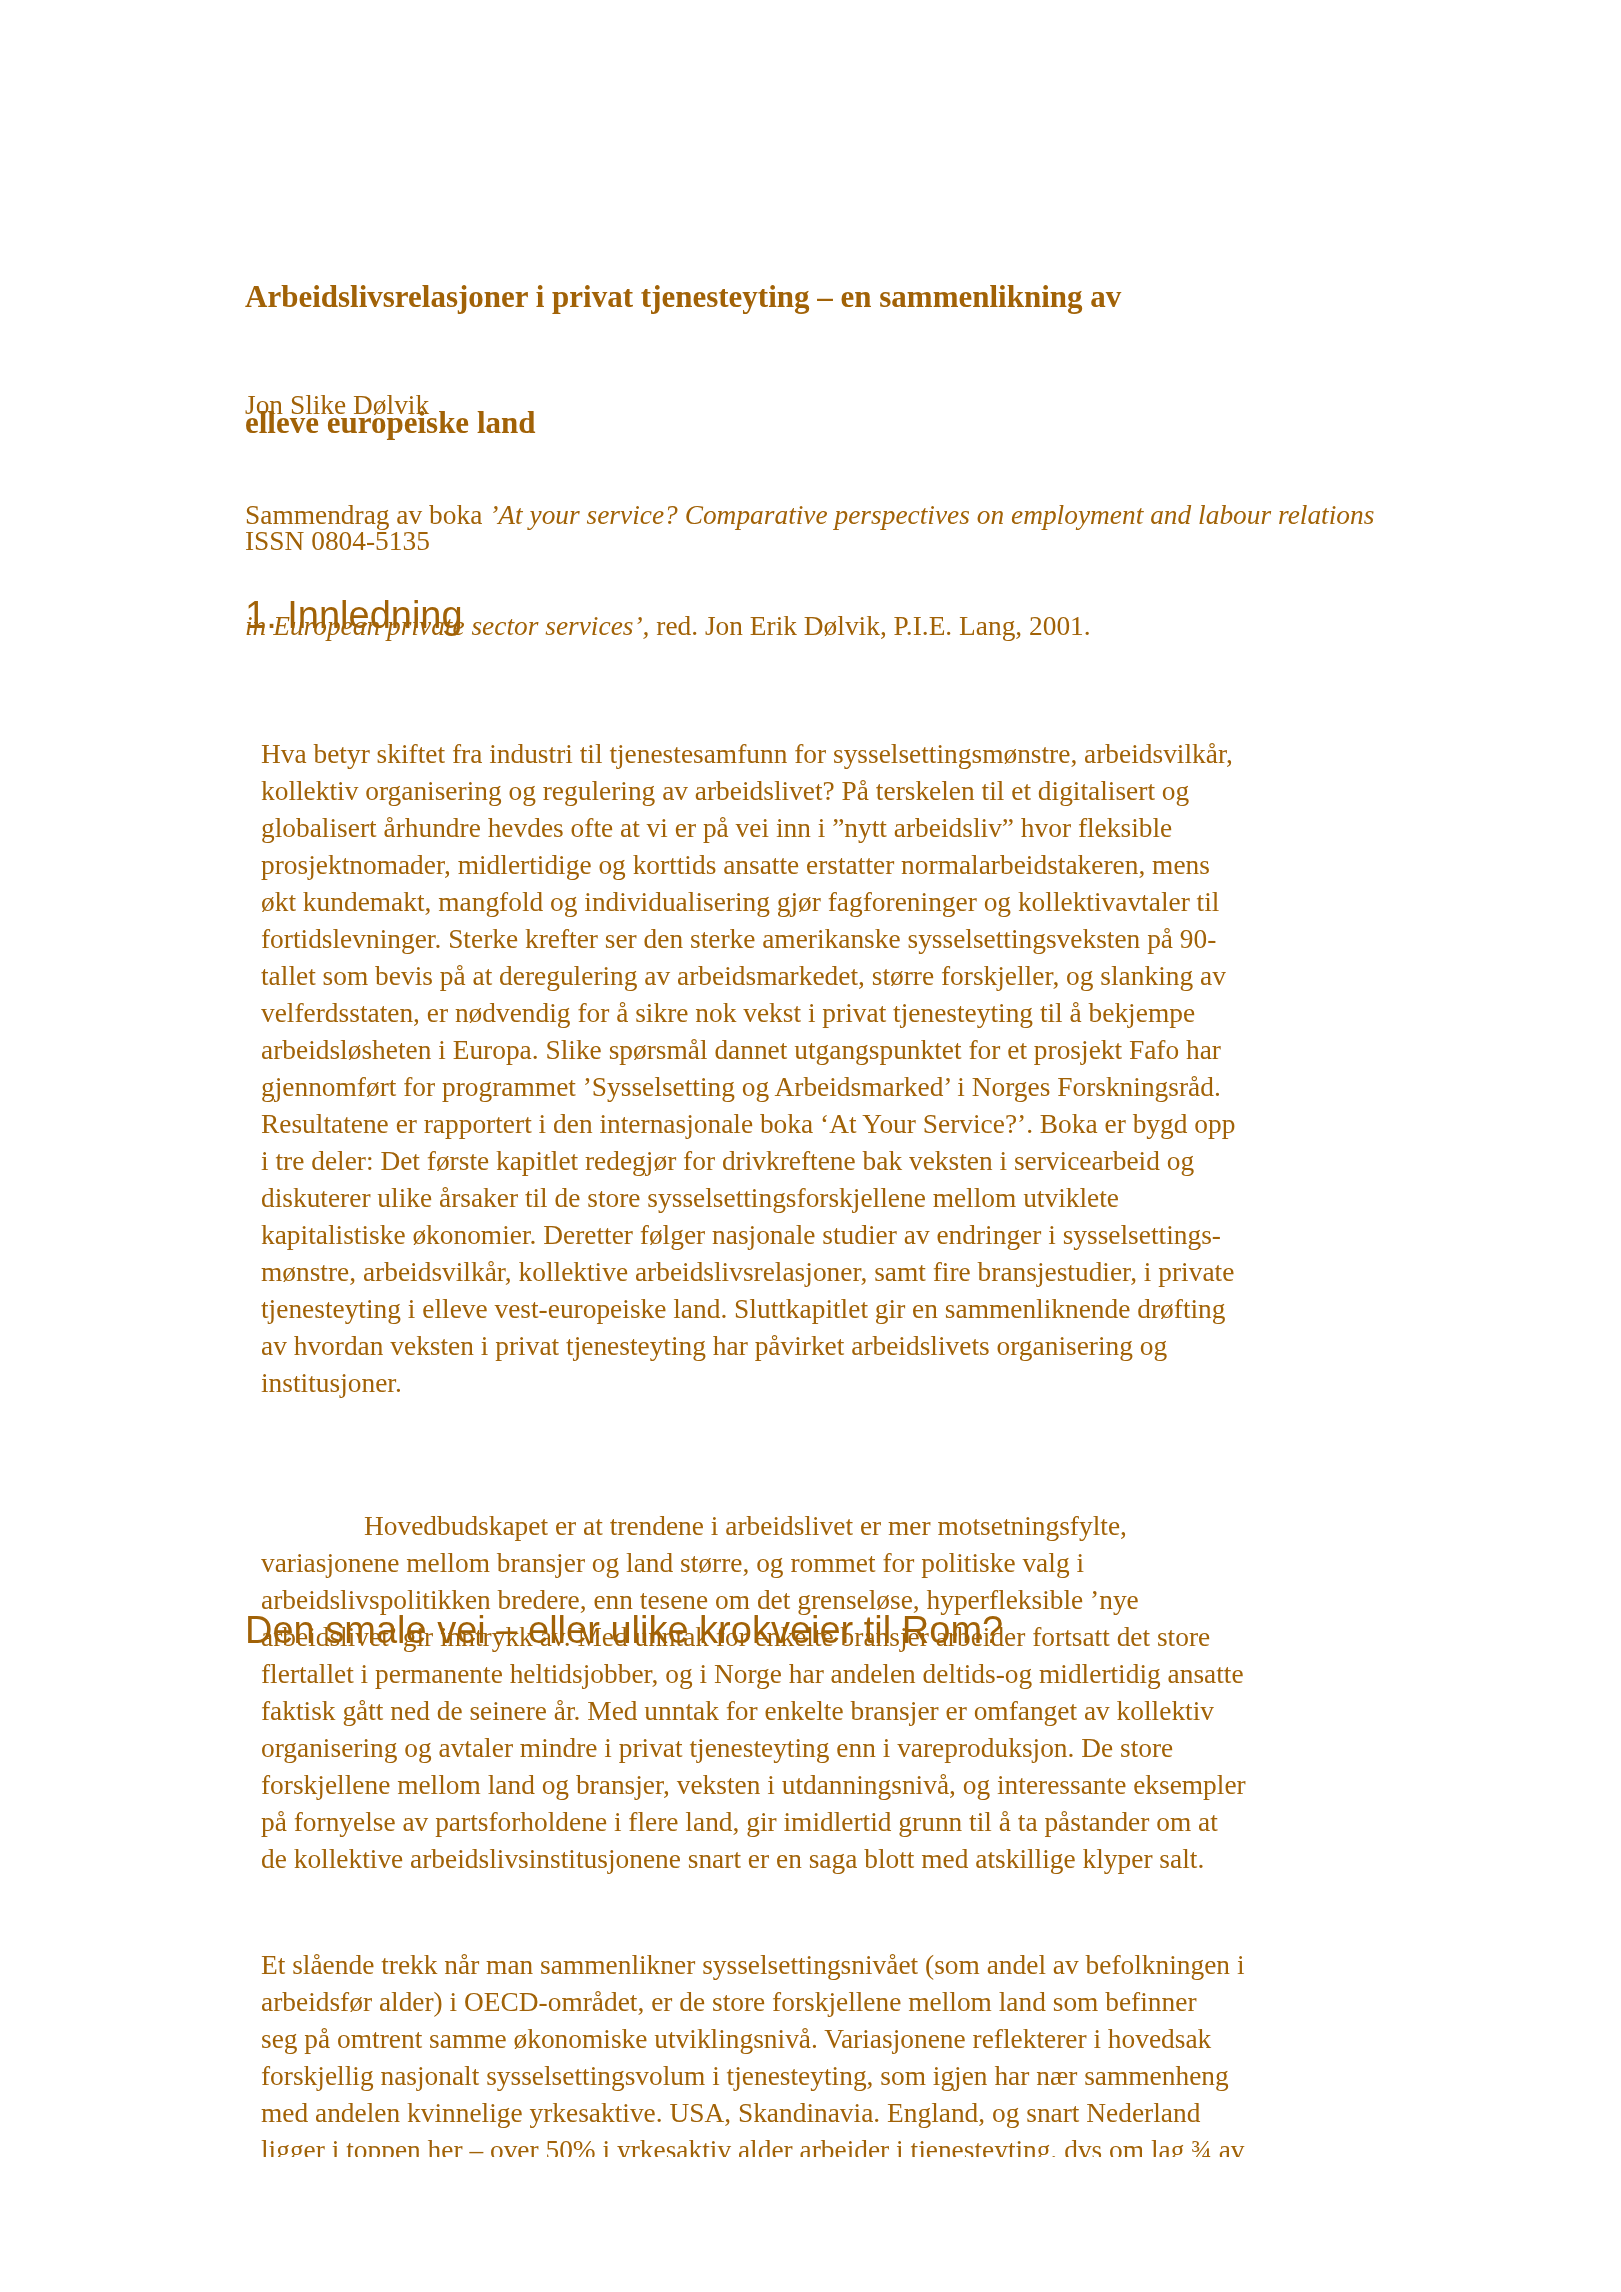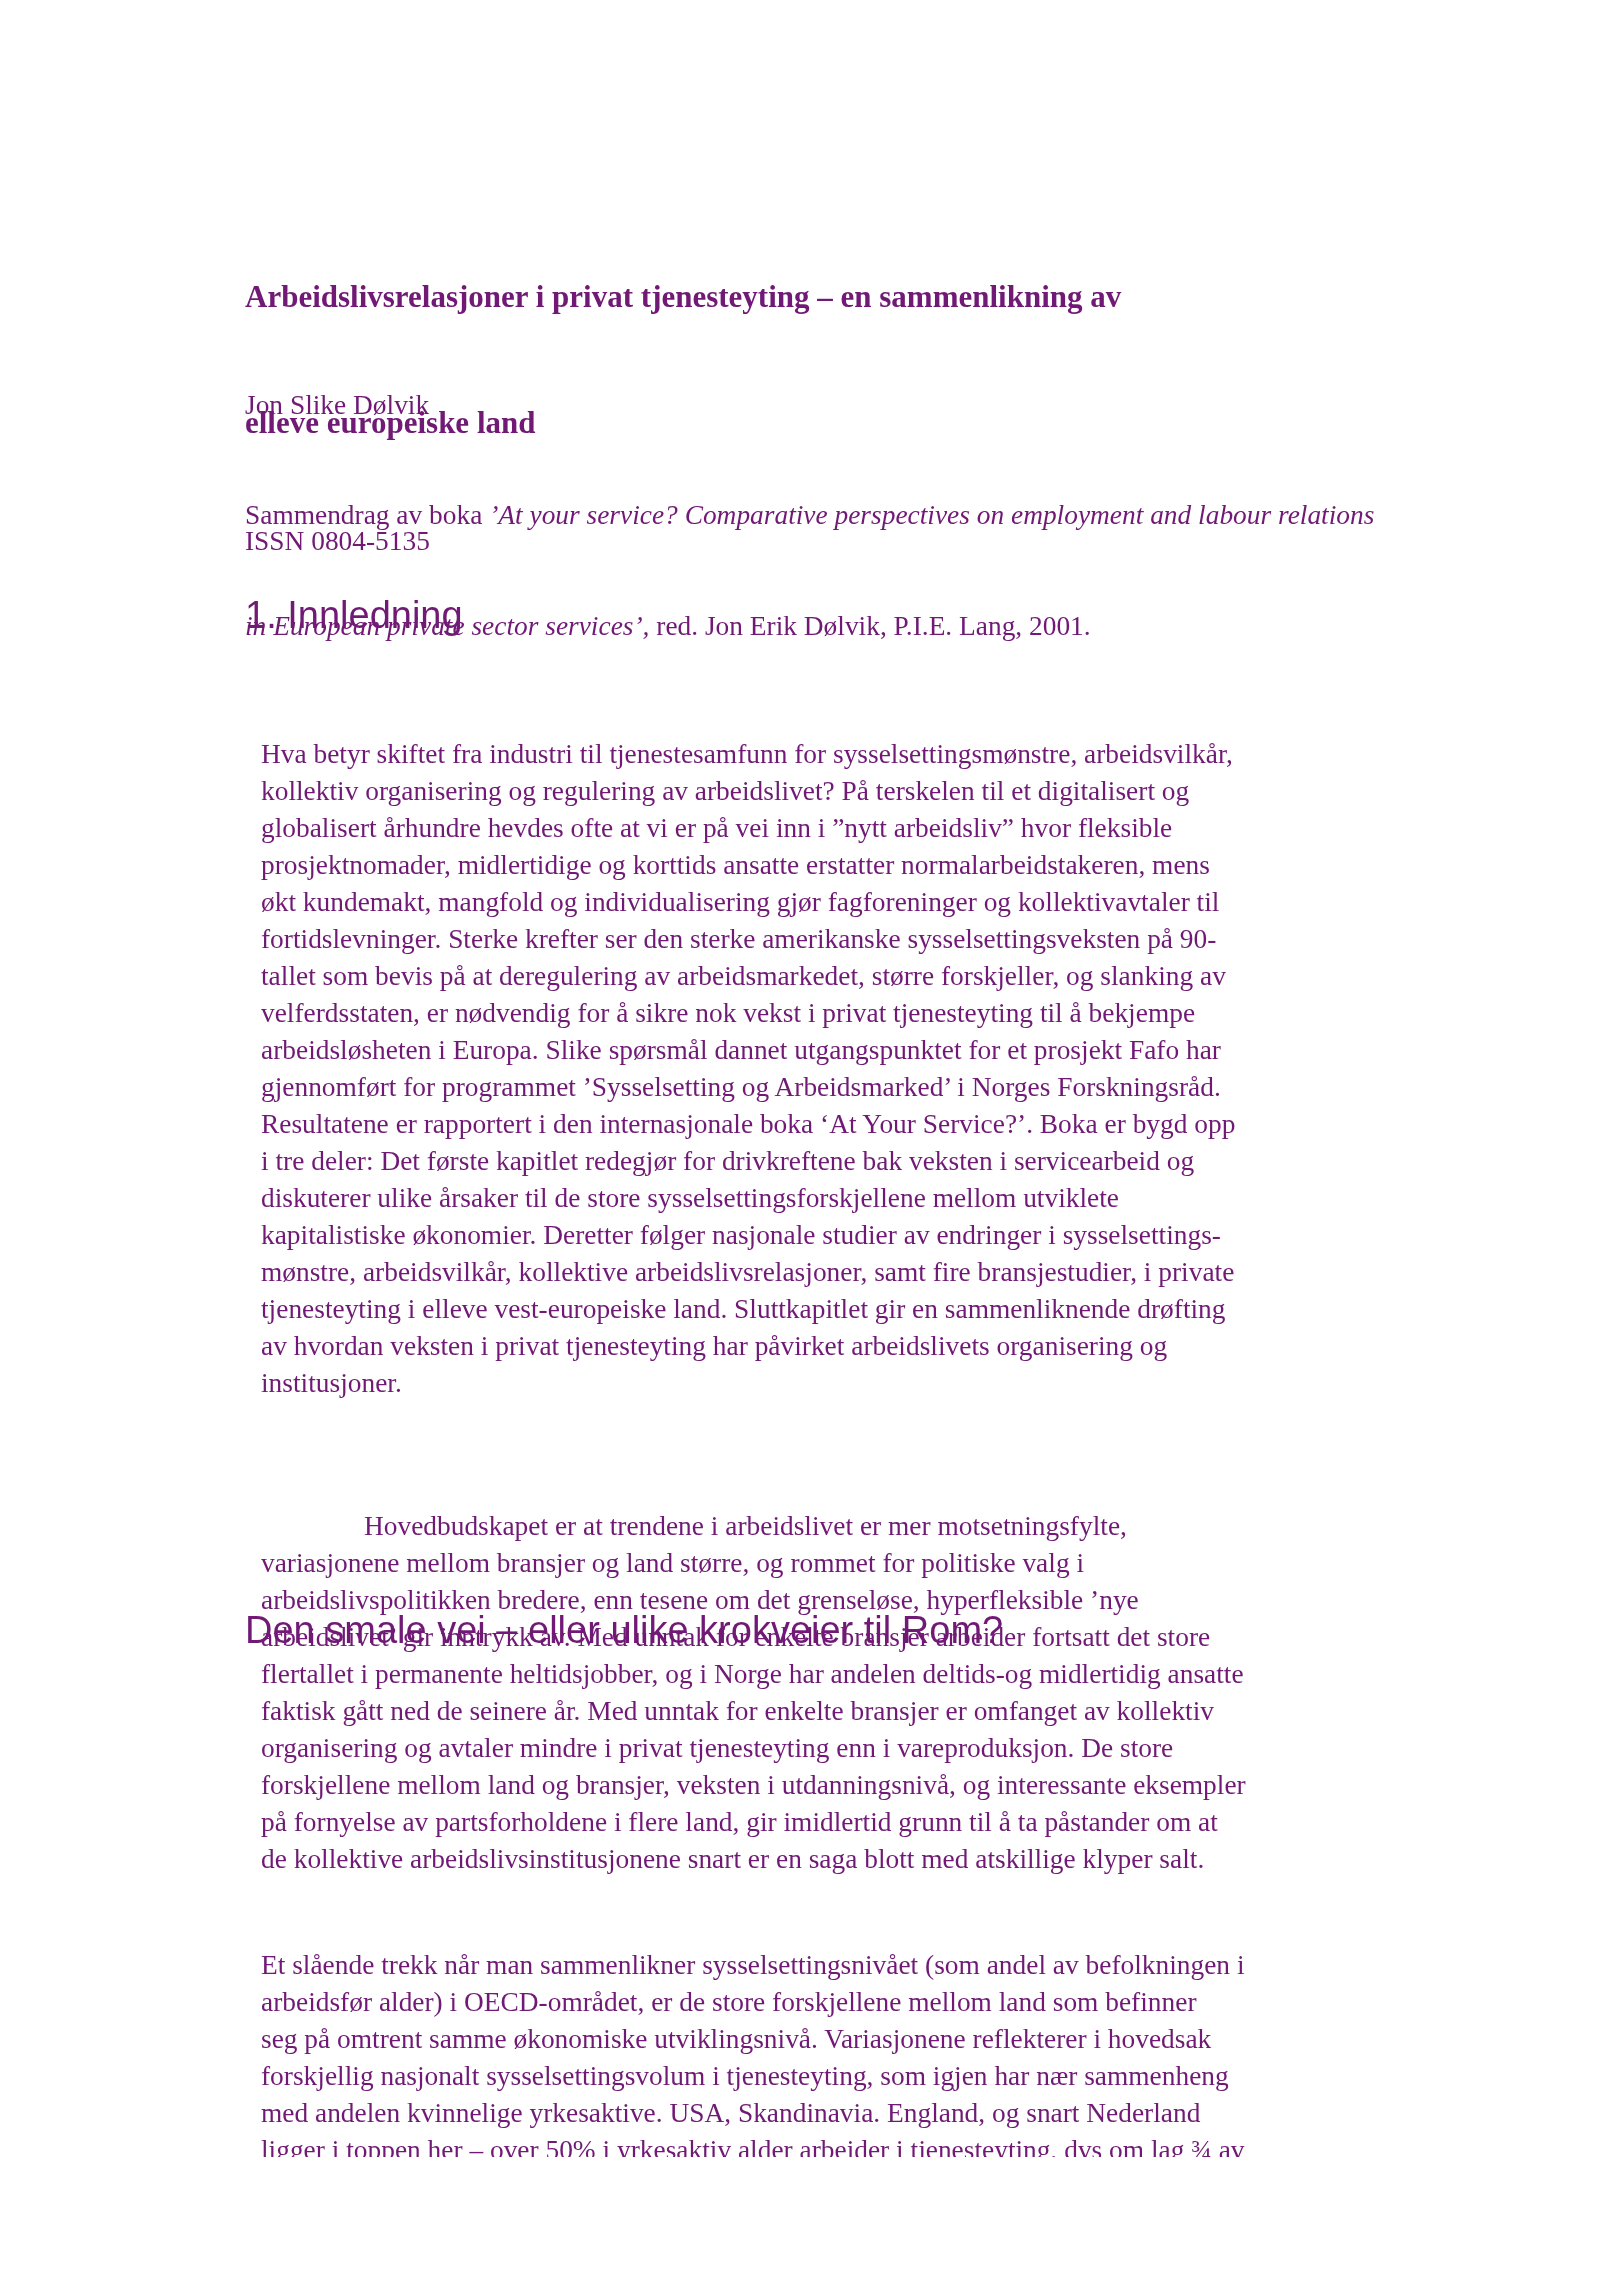--- a/index.html
+++ b/index.html
@@ -1,21 +1,21 @@
 <!DOCTYPE html>
 <html><head>
 <meta charset="utf-8">
 <style>
   html, body { margin: 0; padding: 0; background: #ffffff; }
   .page {
     position: relative;
     width: 1621px;
     height: 2157px;
     background: #ffffff;
-    color: #701a75;
+    color: #a16207;
     overflow: hidden;
   }
   .block { position: absolute; left: 245px; width: 1147px; }
   .serif {
     font-family: "Liberation Serif", serif;
     font-size: 27.4px;
     line-height: 37px;
     white-space: pre;
     tab-size: 15;
     tab-size: 103px;

